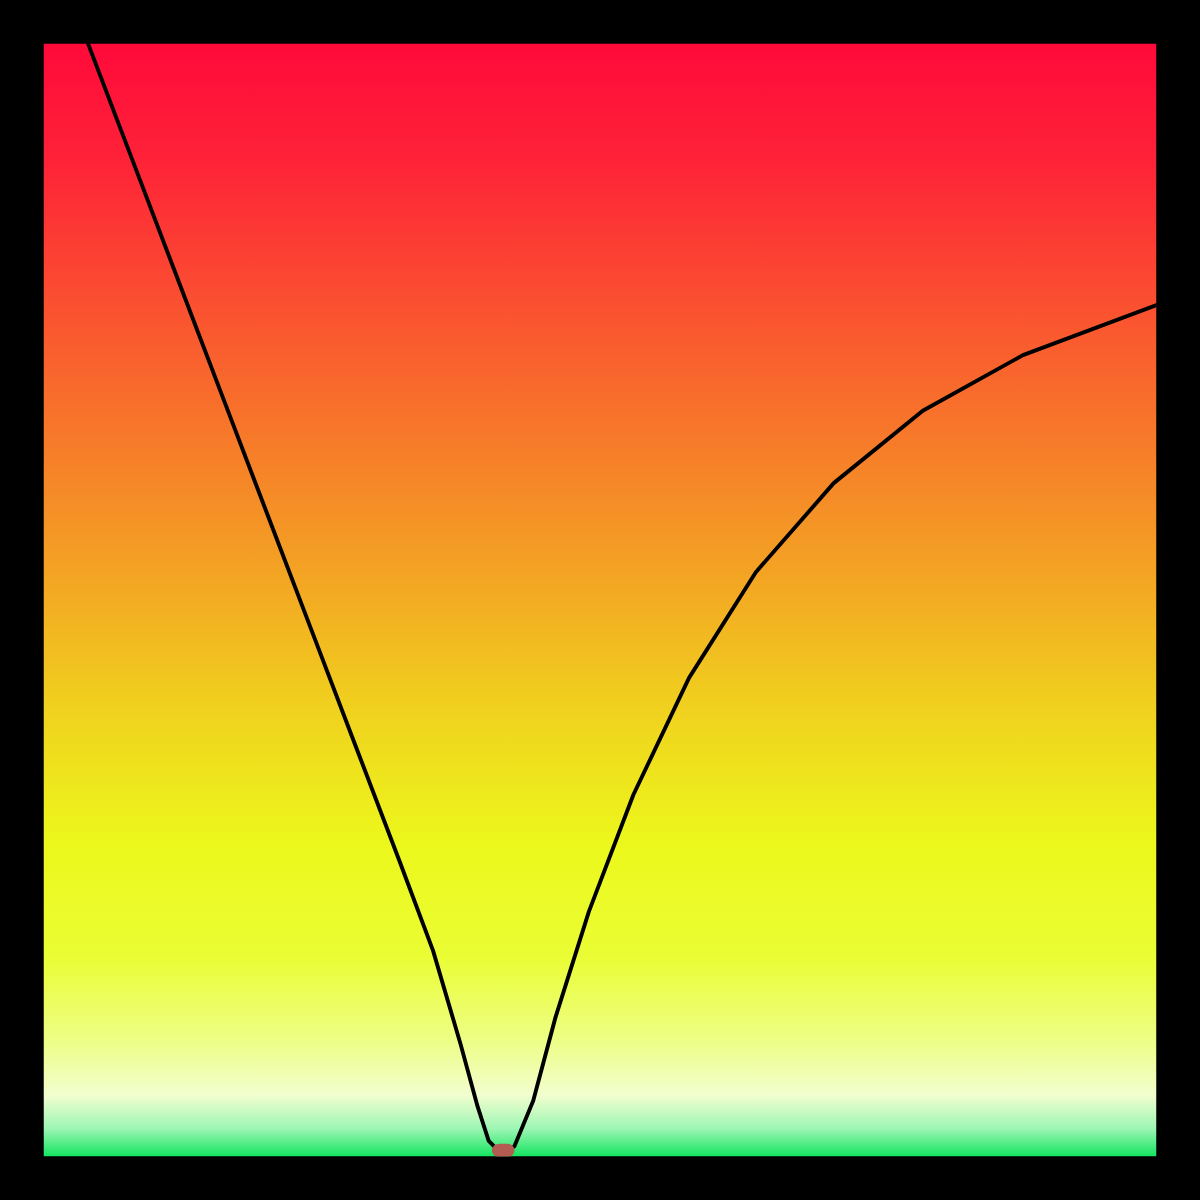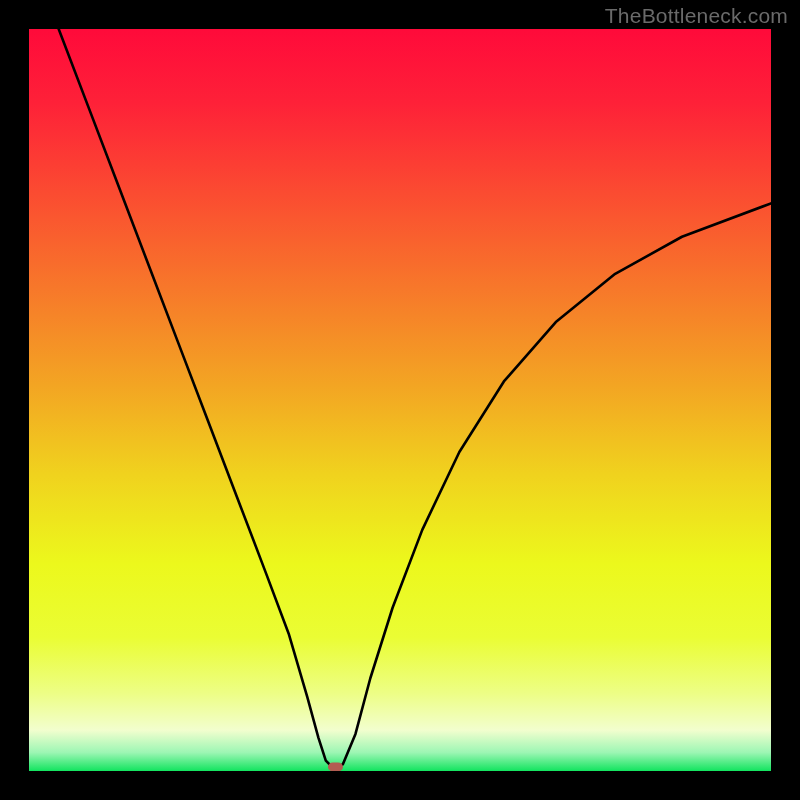--- a/index.html
+++ b/index.html
@@ -60,14 +60,13 @@
             <stop offset="94.5%" stop-color="#f2fece"></stop>
             <stop offset="97.5%" stop-color="#9df6b4"></stop>
             <stop offset="100%" stop-color="#12e45f"></stop>
           </linearGradient>
       </defs>
       <rect id="bg-rect" x="0" y="0" fill="url(#bg-grad)" width="742" height="742"></rect>
       <path id="curve" fill="none" stroke="#000" stroke-width="2.6" stroke-linecap="round" stroke-linejoin="round" d="M29.68 0.00 L59.36 77.91 L89.04 155.82 L118.72 233.73 L148.40 311.64 L178.08 389.55 L207.76 467.46 L237.44 545.37 L259.70 604.73 L278.25 667.80 L289.38 708.61 L296.80 731.61 L302.74 737.55 L307.93 737.92 L313.87 735.32 L326.48 704.90 L341.32 649.25 L363.58 578.76 L393.26 500.85 L430.36 422.94 L474.88 352.45 L526.82 293.09 L586.18 244.86 L652.96 207.76 L742.00 174.37"></path>
       <rect id="marker" rx="5" ry="5" x="298.95" y="733.42" width="15" height="9" fill="#b35c52"></rect>
     </svg>
   </div>
-  <div class="watermark">TheBottleneck.com</div>
 </div>
 
 </body></html>

